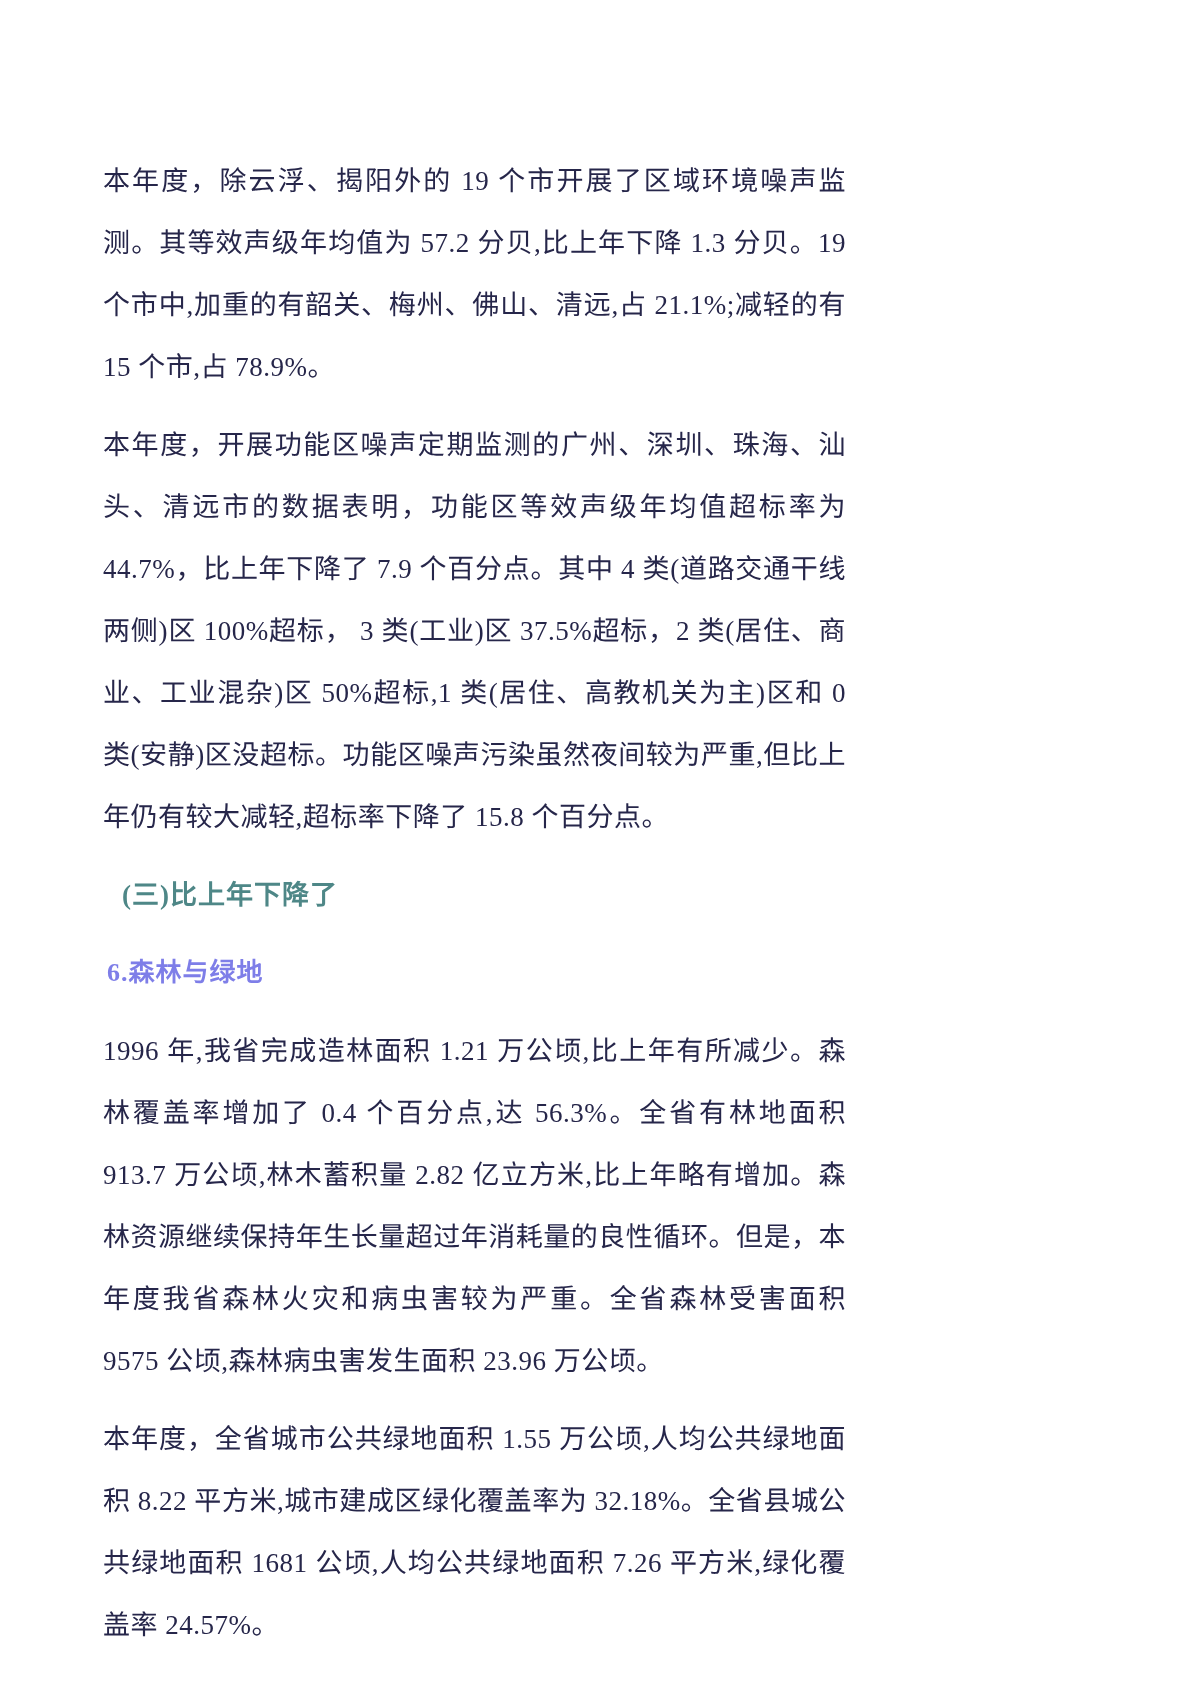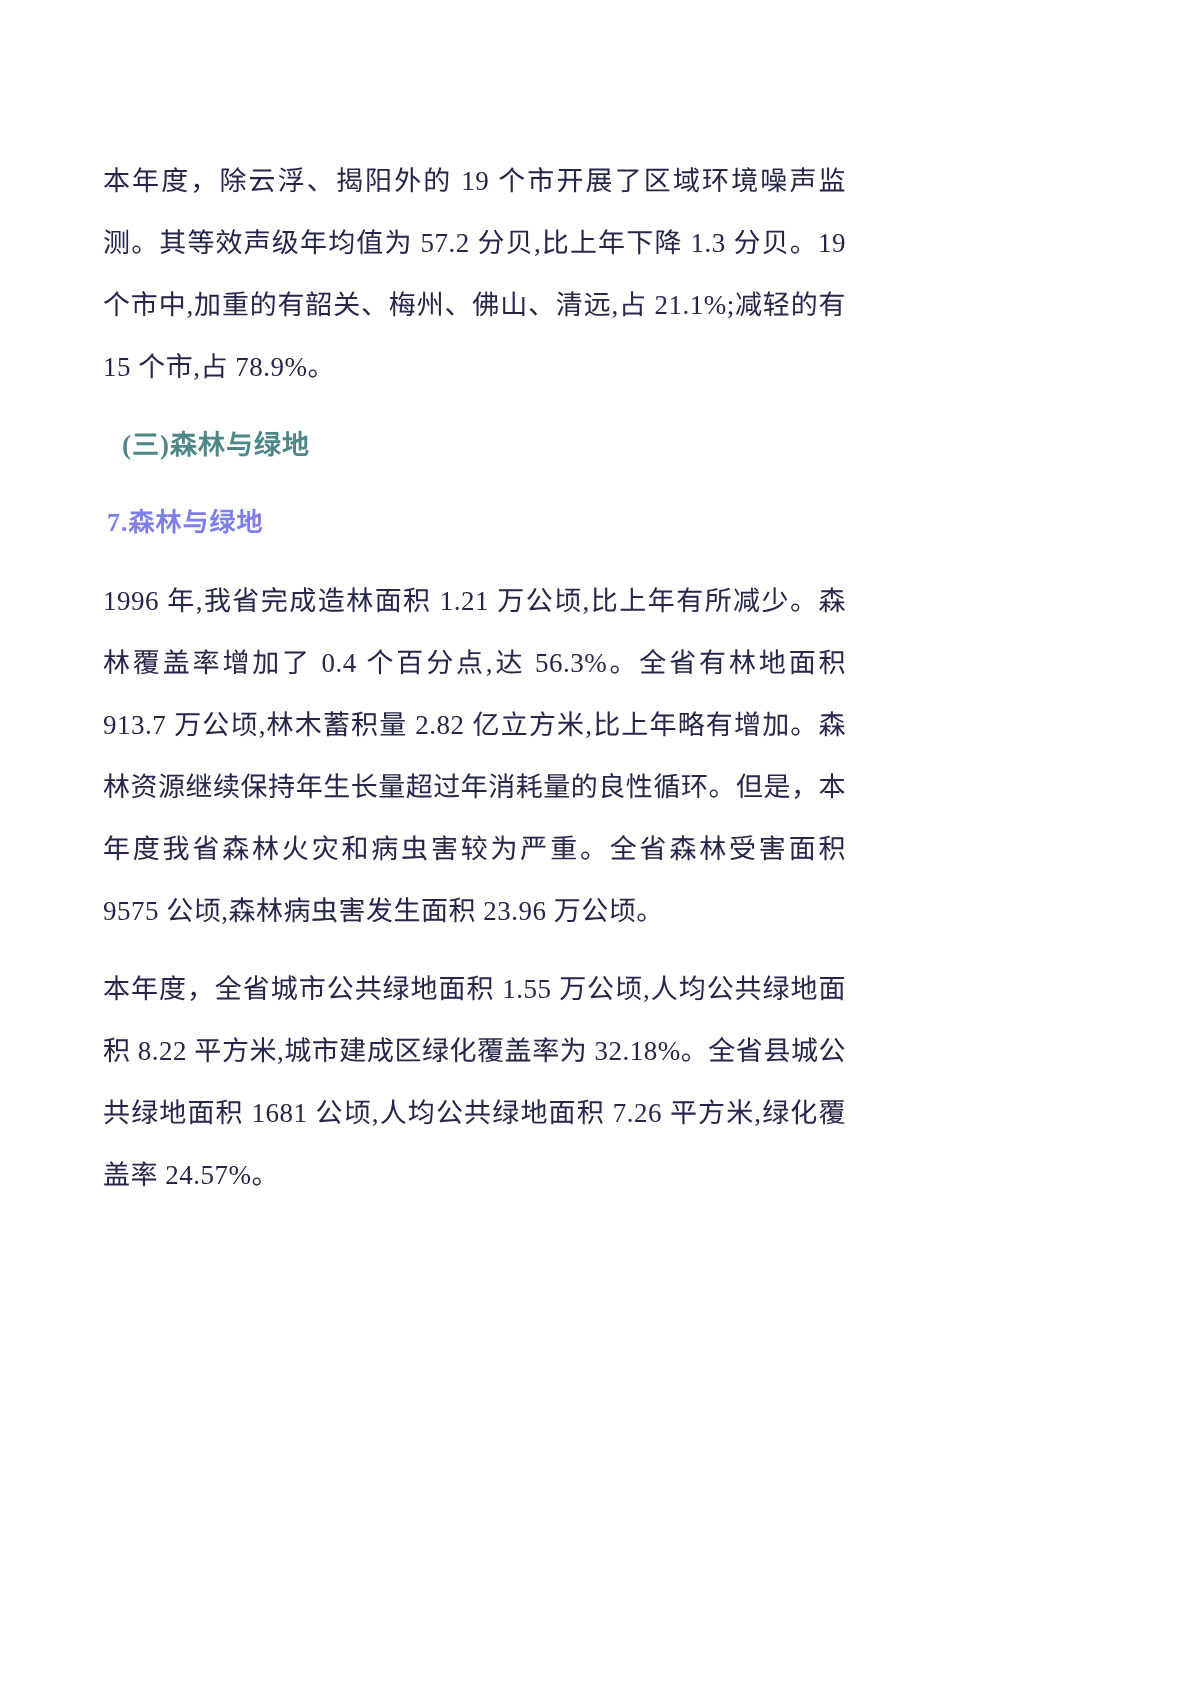--- a/index.html
+++ b/index.html
@@ -47,23 +47,24 @@
     letter-spacing: 1px;
   }
 </style>
 </head>
 <body>
 
 <div class="page">
 
   <p class="body-para">本年度，除云浮、揭阳外的 19 个市开展了区域环境噪声监测。其等效声级年均值为 57.2 分贝,比上年下降 1.3 分贝。19 个市中,加重的有韶关、梅州、佛山、清远,占 21.1%;减轻的有 15 个市,占 78.9%。</p>
 
+  <p class="body-para">本年度，开展功能区噪声定期监测的广州、深圳、珠海、汕头、清远市的数据表明，功能区等效声级年均值超标率为 44.7%，比上年下降了 7.9 个百分点。其中 4 类(道路交通干线两侧)区 100%超标， 3 类(工业)区 37.5%超标，2 类(居住、商业、工业混杂)区 50%超标,1 类(居住、高教机关为主)区和 0 类(安静)区没超标。功能区噪声污染虽然夜间较为严重,但比上年仍有较大减轻,超标率下降了 15.8 个百分点。</p>
 
-  <h3 class="heading-teal">(三)森林与绿地</h3>
+  <h3 class="heading-teal">(三)比上年下降了</h3>
 
-  <h4 class="heading-purple">7.森林与绿地</h4>
+  <h4 class="heading-purple">6.森林与绿地</h4>
 
   <p class="body-para">1996 年,我省完成造林面积 1.21 万公顷,比上年有所减少。森林覆盖率增加了 0.4 个百分点,达 56.3%。全省有林地面积 913.7 万公顷,林木蓄积量 2.82 亿立方米,比上年略有增加。森林资源继续保持年生长量超过年消耗量的良性循环。但是，本年度我省森林火灾和病虫害较为严重。全省森林受害面积 9575 公顷,森林病虫害发生面积 23.96 万公顷。</p>
 
   <p class="body-para">本年度，全省城市公共绿地面积 1.55 万公顷,人均公共绿地面积 8.22 平方米,城市建成区绿化覆盖率为 32.18%。全省县城公共绿地面积 1681 公顷,人均公共绿地面积 7.26 平方米,绿化覆盖率 24.57%。</p>
 
 
 </div>
 
 </body></html>

